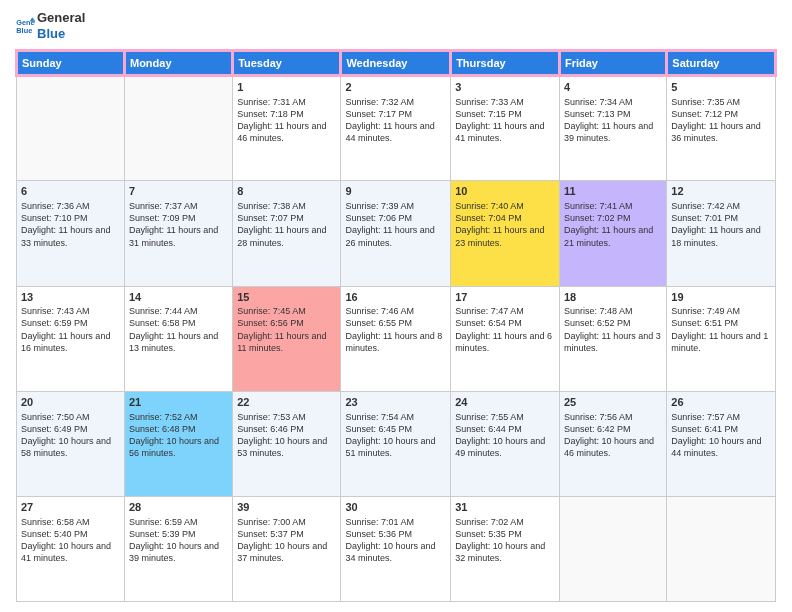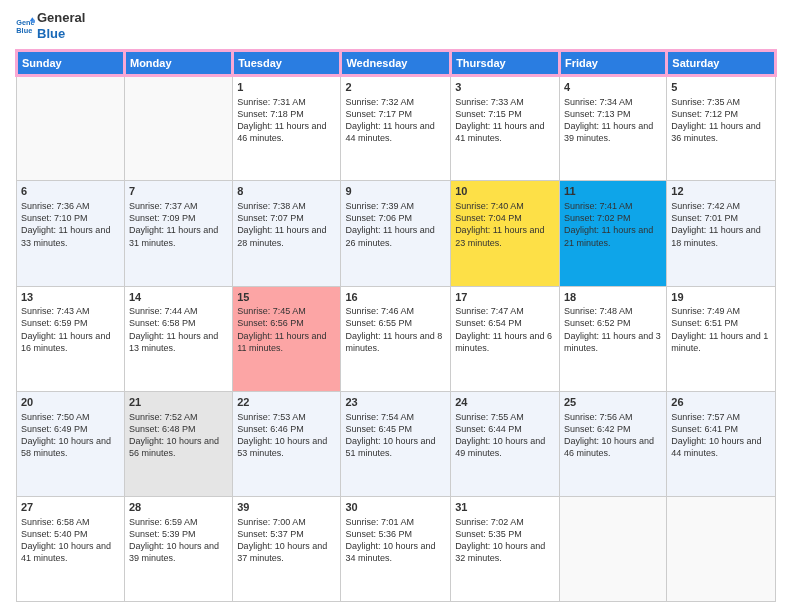--- a/index.html
+++ b/index.html
@@ -173,21 +173,21 @@
             <div class="day-info">Sunrise: 7:38 AM<br>Sunset: 7:07 PM<br>Daylight: 11 hours and 28 minutes.</div>
           </td>
           <td style="background: rgb(240, 244, 251);">
             <span class="day-num">9</span>
             <div class="day-info">Sunrise: 7:39 AM<br>Sunset: 7:06 PM<br>Daylight: 11 hours and 26 minutes.</div>
           </td>
           <td style="background: #fde047;">
             <span class="day-num">10</span>
             <div class="day-info">Sunrise: 7:40 AM<br>Sunset: 7:04 PM<br>Daylight: 11 hours and 23 minutes.</div>
           </td>
-          <td style="background: #0ea5e9;">
+          <td style="background: #c4b5fd;">
             <span class="day-num">11</span>
             <div class="day-info">Sunrise: 7:41 AM<br>Sunset: 7:02 PM<br>Daylight: 11 hours and 21 minutes.</div>
           </td>
           <td style="background: rgb(240, 244, 251);">
             <span class="day-num">12</span>
             <div class="day-info">Sunrise: 7:42 AM<br>Sunset: 7:01 PM<br>Daylight: 11 hours and 18 minutes.</div>
           </td>
         </tr>
         <tr>
           <td style="background: rgb(255, 255, 255);">
@@ -217,21 +217,21 @@
           <td style="background: rgb(255, 255, 255);">
             <span class="day-num">19</span>
             <div class="day-info">Sunrise: 7:49 AM<br>Sunset: 6:51 PM<br>Daylight: 11 hours and 1 minute.</div>
           </td>
         </tr>
         <tr>
           <td style="background: rgb(240, 244, 251);">
             <span class="day-num">20</span>
             <div class="day-info">Sunrise: 7:50 AM<br>Sunset: 6:49 PM<br>Daylight: 10 hours and 58 minutes.</div>
           </td>
-          <td style="background: #e5e5e5;">
+          <td style="background: #7dd3fc;">
             <span class="day-num">21</span>
             <div class="day-info">Sunrise: 7:52 AM<br>Sunset: 6:48 PM<br>Daylight: 10 hours and 56 minutes.</div>
           </td>
           <td style="background: rgb(240, 244, 251);">
             <span class="day-num">22</span>
             <div class="day-info">Sunrise: 7:53 AM<br>Sunset: 6:46 PM<br>Daylight: 10 hours and 53 minutes.</div>
           </td>
           <td style="background: rgb(240, 244, 251);">
             <span class="day-num">23</span>
             <div class="day-info">Sunrise: 7:54 AM<br>Sunset: 6:45 PM<br>Daylight: 10 hours and 51 minutes.</div>

